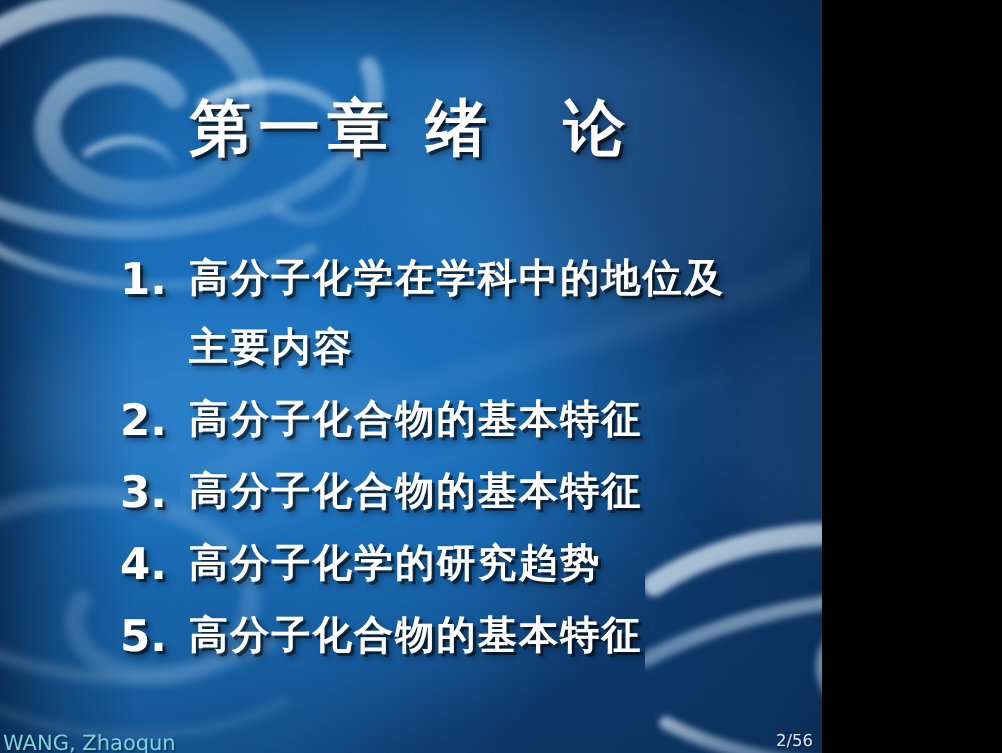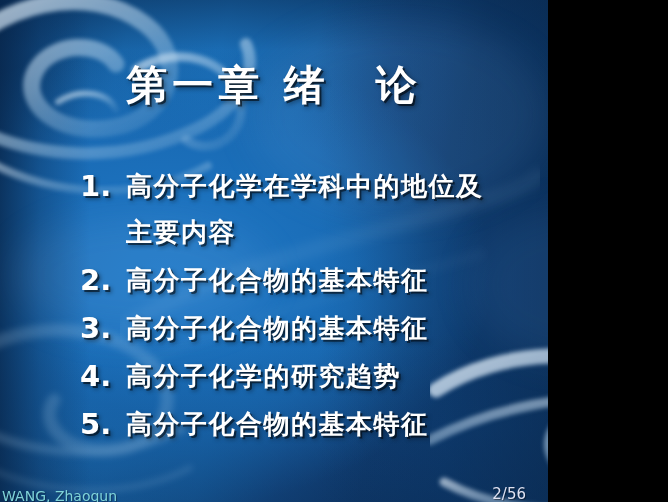--- a/index.html
+++ b/index.html
@@ -145,23 +145,23 @@
     left: 2px;
     bottom: -3px;
     font-size: 14px;
     line-height: 18px;
     color: #7fd3d8;
     text-shadow: 1px 1px 1px rgba(0,0,0,0.35);
     white-space: nowrap;
   }
   .footer-page {
     position: absolute;
-    right: 22px;
+    right: 6px;
     bottom: -1px;
-    font-size: 15px;
+    font-size: 11px;
     line-height: 18px;
     color: #dfe2f2;
     text-shadow: 1px 1px 1px rgba(0,0,0,0.40);
     white-space: nowrap;
   }
 </style>
 </head>
 <body>
 
 <div class="slide">

